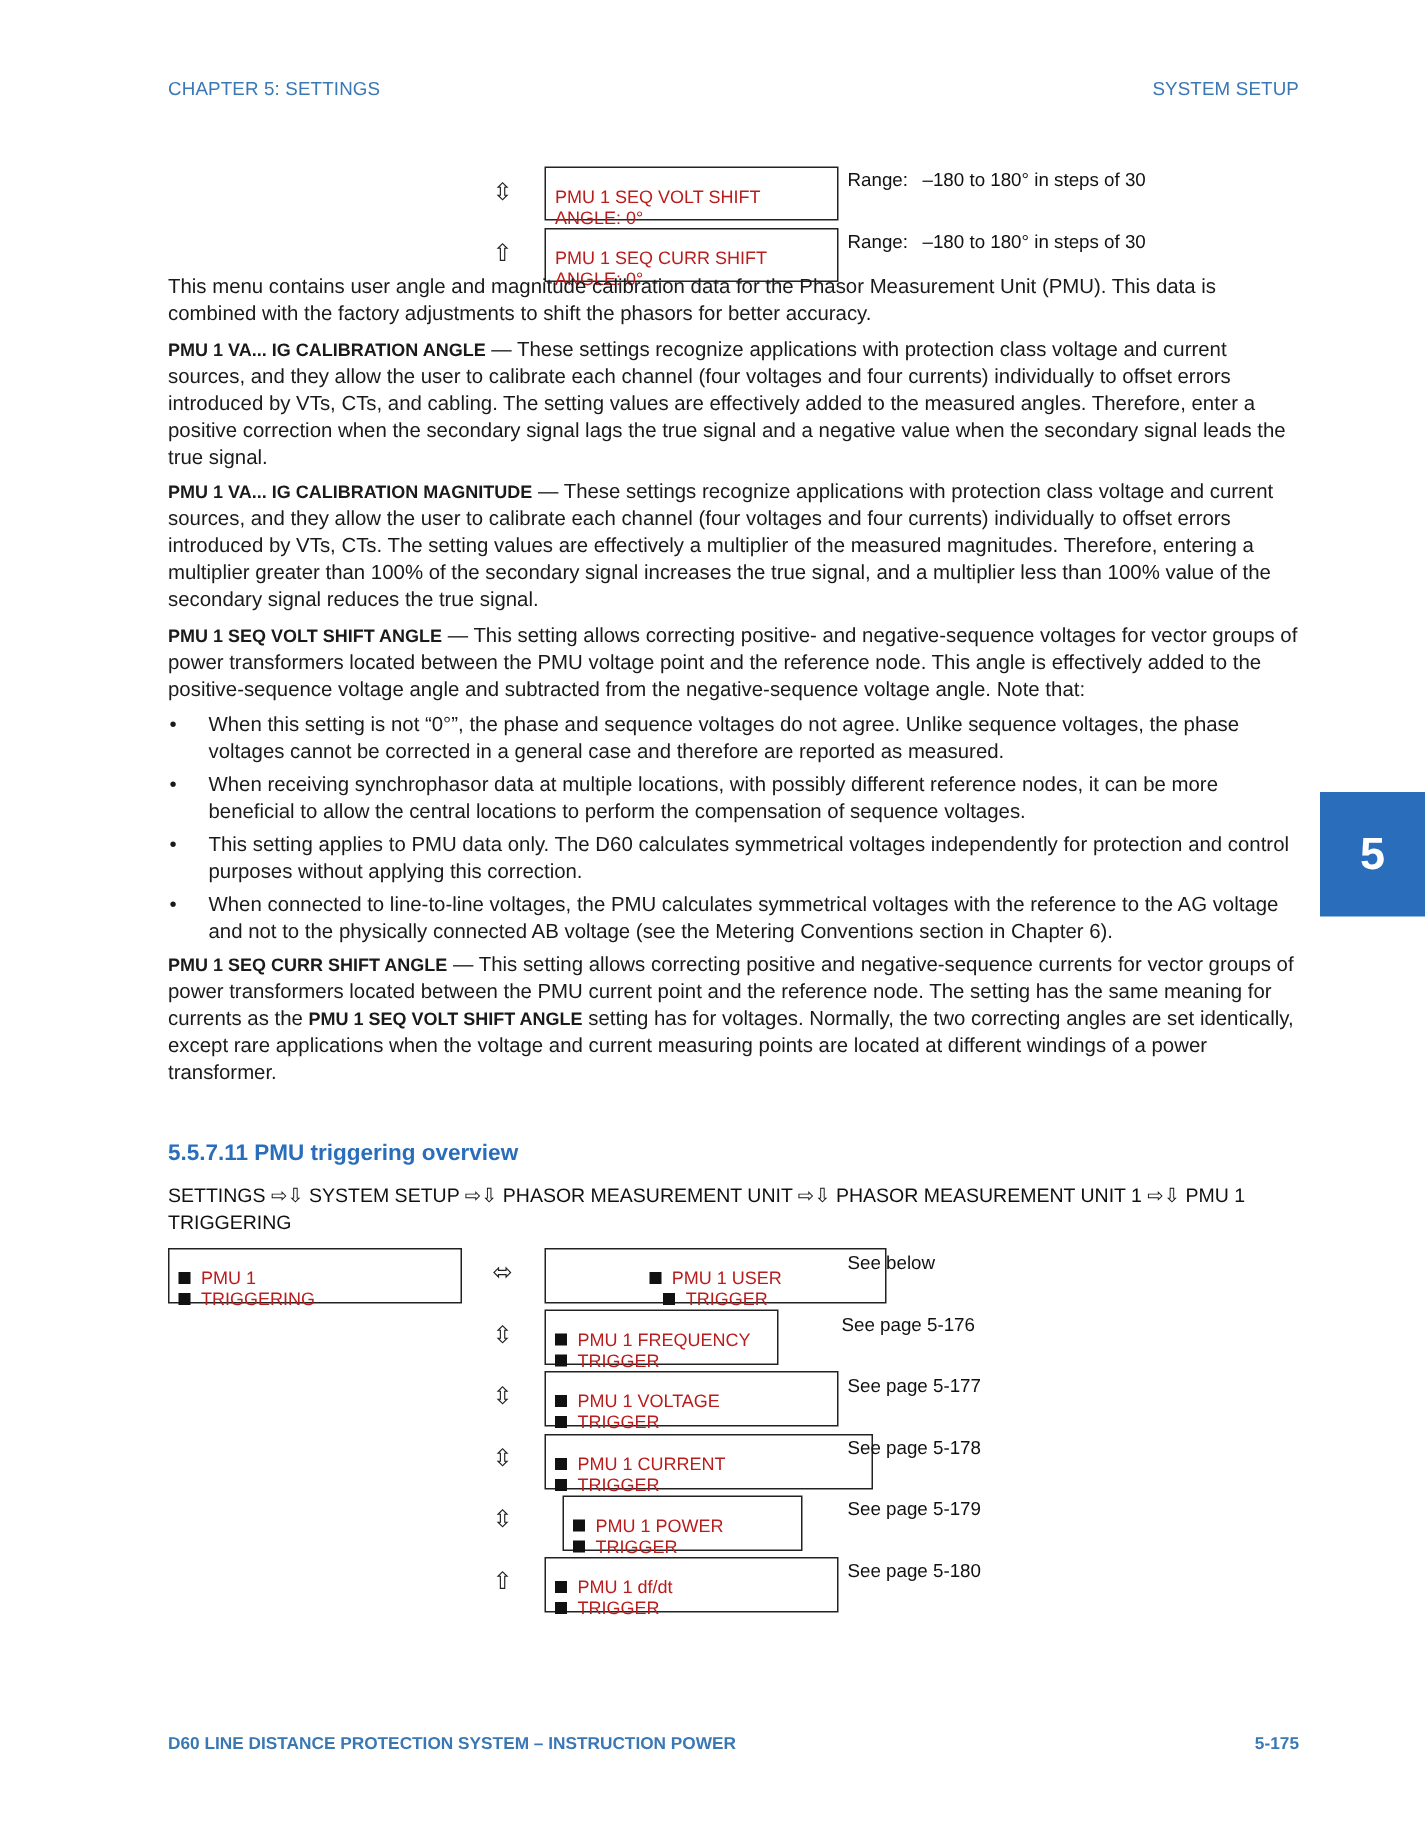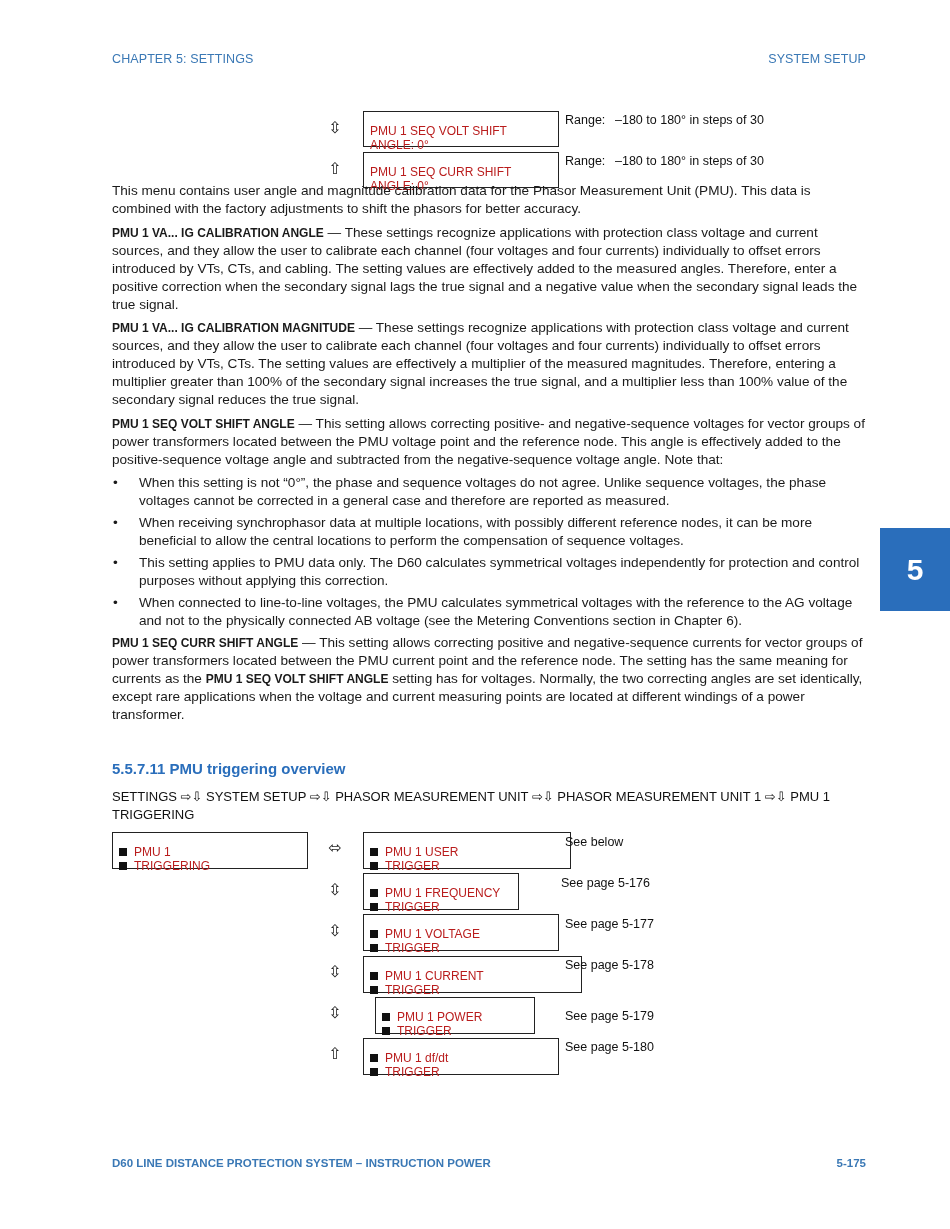--- a/index.html
+++ b/index.html
@@ -73,21 +73,21 @@
 <div class="section-title">5.5.7.11  PMU triggering overview</div>
 <div class="path">SETTINGS ⇨⇩ SYSTEM SETUP ⇨⇩ PHASOR MEASUREMENT UNIT ⇨⇩ PHASOR MEASUREMENT UNIT 1 ⇨⇩ PMU 1 TRIGGERING</div>
 
 <div>
   <div class="lcd" style="left:112px; top:832px; width:196px; height:37px;">
     <div class="ln"><span class="sq"></span><span>PMU 1</span></div>
     <div class="ln"><span class="sq"></span><span>TRIGGERING</span></div>
   </div>
 
   <div class="arrow" style="left:325px; top:838px;">⬄</div>
-  <div class="lcd" style="left:363px; top:832px; width:208px; height:37px;">
+  <div class="lcd" style="left:363px; top:832px; width:228px; height:37px;text-align:center;">
     <div class="ln"><span class="sq"></span><span>PMU 1 USER</span></div>
     <div class="ln"><span class="sq"></span><span>TRIGGER</span></div>
   </div>
   <div class="note" style="left:565px; top:835px;">See below</div>
 
   <div class="arrow" style="left:325px; top:880px;">⇳</div>
   <div class="lcd" style="left:363px; top:873px; width:156px; height:37px;">
     <div class="ln"><span class="sq"></span><span>PMU 1 FREQUENCY</span></div>
     <div class="ln"><span class="sq"></span><span>TRIGGER</span></div>
   </div>
@@ -105,21 +105,21 @@
     <div class="ln"><span class="sq"></span><span>PMU 1 CURRENT</span></div>
     <div class="ln"><span class="sq"></span><span>TRIGGER</span></div>
   </div>
   <div class="note" style="left:565px; top:958px;">See page 5-178</div>
 
   <div class="arrow" style="left:325px; top:1003px;">⇳</div>
   <div class="lcd" style="left:363px; top:997px; width:160px; height:37px;margin-left:12px;">
     <div class="ln"><span class="sq"></span><span>PMU 1 POWER</span></div>
     <div class="ln"><span class="sq"></span><span>TRIGGER</span></div>
   </div>
-  <div class="note" style="left:565px; top:999px;margin-top:10px;">See page 5-179</div>
+  <div class="note" style="left:565px; top:999px;">See page 5-179</div>
 
   <div class="arrow" style="left:325px; top:1044px;">⇧</div>
   <div class="lcd" style="left:363px; top:1038px; width:196px; height:37px;">
     <div class="ln"><span class="sq"></span><span>PMU 1 df/dt</span></div>
     <div class="ln"><span class="sq"></span><span>TRIGGER</span></div>
   </div>
   <div class="note" style="left:565px; top:1040px;text-align:center;">See page 5-180</div>
 </div>
 
 <div class="ftr ftr-left">D60 LINE DISTANCE PROTECTION SYSTEM – INSTRUCTION POWER</div>

